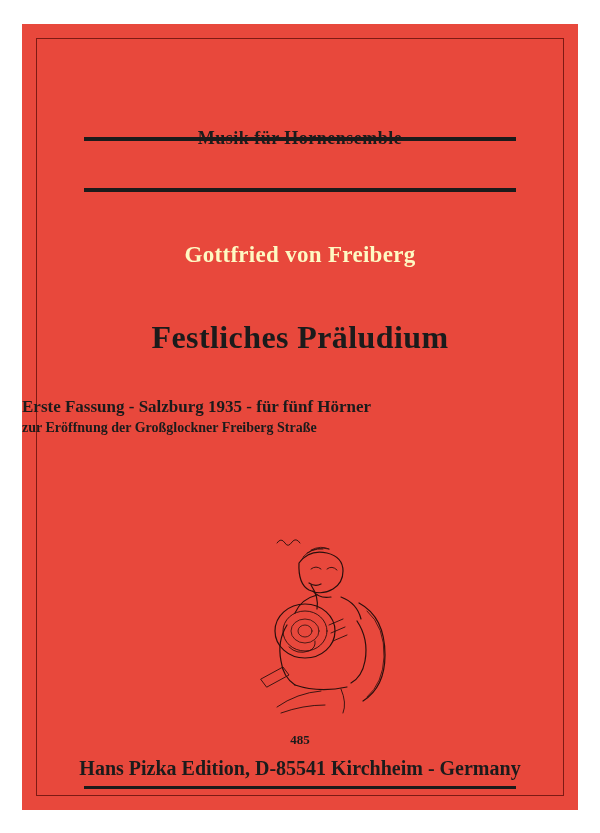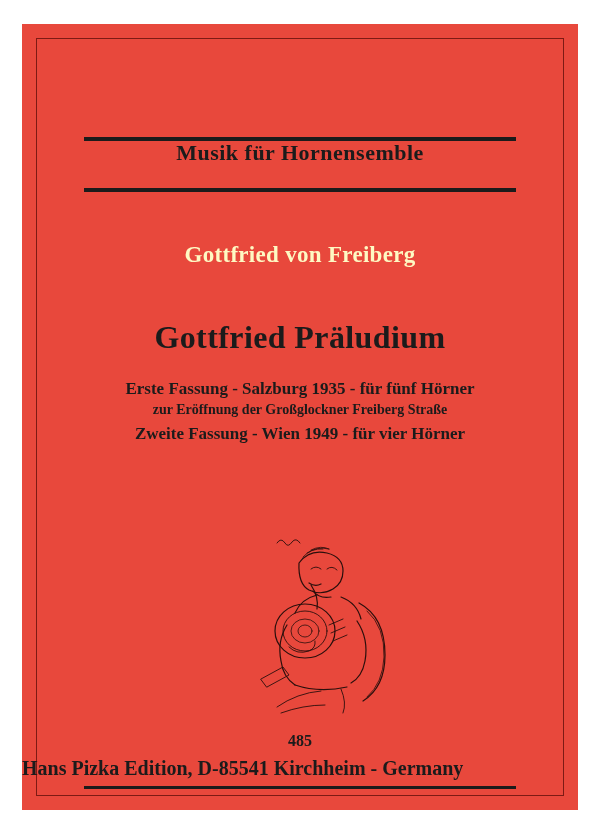--- a/index.html
+++ b/index.html
@@ -40,25 +40,25 @@
     height: 4px;
     background: #1b1b1b;
   }
   #rule-top { top: 113px; }
   #rule-bottom { top: 164px; }
 
   #series-title {
     position: absolute;
     left: 0;
     right: 0;
-    top: 116px;
+    top: 104px;
     text-align: center;
     font-family: "Liberation Serif", serif;
     font-weight: bold;
-    font-size: 22px;
+    font-size: 18px;
     letter-spacing: 0.5px;
     color: #1b1b1b;
   }
 
   #composer {
     position: absolute;
     left: 0;
     right: 0;
     top: 218px;
     text-align: center;
@@ -86,53 +86,54 @@
     font-weight: bold;
     font-size: 32px;
     letter-spacing: 0.4px;
     color: #1b1b1b;
   }
 
   .subline {
     position: absolute;
     left: 0;
     right: 0;
-    text-align: center;
-    font-weight: bold;
-    color: #1b1b1b;
+    text-align: left;
+    font-weight: bold;
+    color: #1b1b1b;
+    margin-top: 18px;
   }
   #sub-1 { top: 355px; font-size: 17px; }
   #sub-2 { top: 378px; font-size: 14px; }
   #sub-3 { top: 400px; font-size: 17px; }
 
   #illustration {
     position: absolute;
     left: 215px;
     top: 505px;
     width: 170px;
     height: 185px;
   }
   #illustration svg { display: block; }
 
   #plate-number {
     position: absolute;
     left: 0;
     right: 0;
     top: 708px;
     text-align: center;
-    font-size: 16px;
+    font-size: 13px;
     font-weight: bold;
     color: #1b1b1b;
   }
   #publisher {
     position: absolute;
     left: 0;
     right: 0;
     top: 733px;
-    text-align: left;
+    text-align: center;
     font-size: 20px;
     font-weight: bold;
     color: #1b1b1b;
   }
   #rule-publisher {
     position: absolute;
     left: 62px;
     top: 762px;
     width: 432px;
     height: 3px;
@@ -148,25 +149,24 @@
 
   <div class="rule" id="rule-top"></div>
 
   <div id="series-title">Musik für Hornensemble</div>
 
   <div class="rule" id="rule-bottom"></div>
 
   <div id="composer">Gottfried von Freiberg</div>
 
 
-  <div id="work-title">Gottfried Präludium</div>
+  <div id="work-title">Festliches Präludium</div>
 
   <div class="subline" id="sub-1">Erste Fassung - Salzburg 1935 - für fünf Hörner</div>
   <div class="subline" id="sub-2">zur Eröffnung der Großglockner Freiberg Straße</div>
-  <div class="subline" id="sub-3">Zweite Fassung - Wien 1949 - für vier Hörner</div>
 
   <div id="illustration">
     <svg width="170" height="185" viewBox="0 0 170 185" fill="none" stroke="#2a0f0c" stroke-width="1.2" stroke-linecap="round" stroke-linejoin="round">
 
       <path d="M40 14 q4 -6 8 0 q3 5 7 -1 q4 -5 8 1" stroke-width="0.9"></path>
 
       <path d="M62 34 q10 -14 28 -10 q16 4 16 18 q0 12 -10 18 q-12 7 -24 1 q-11 -6 -10 -27 z"></path>
 
       <path d="M66 28 q8 -9 20 -8 M70 24 q10 -7 22 -4 M74 21 q10 -5 18 -1" stroke-width="0.8"></path>
 

